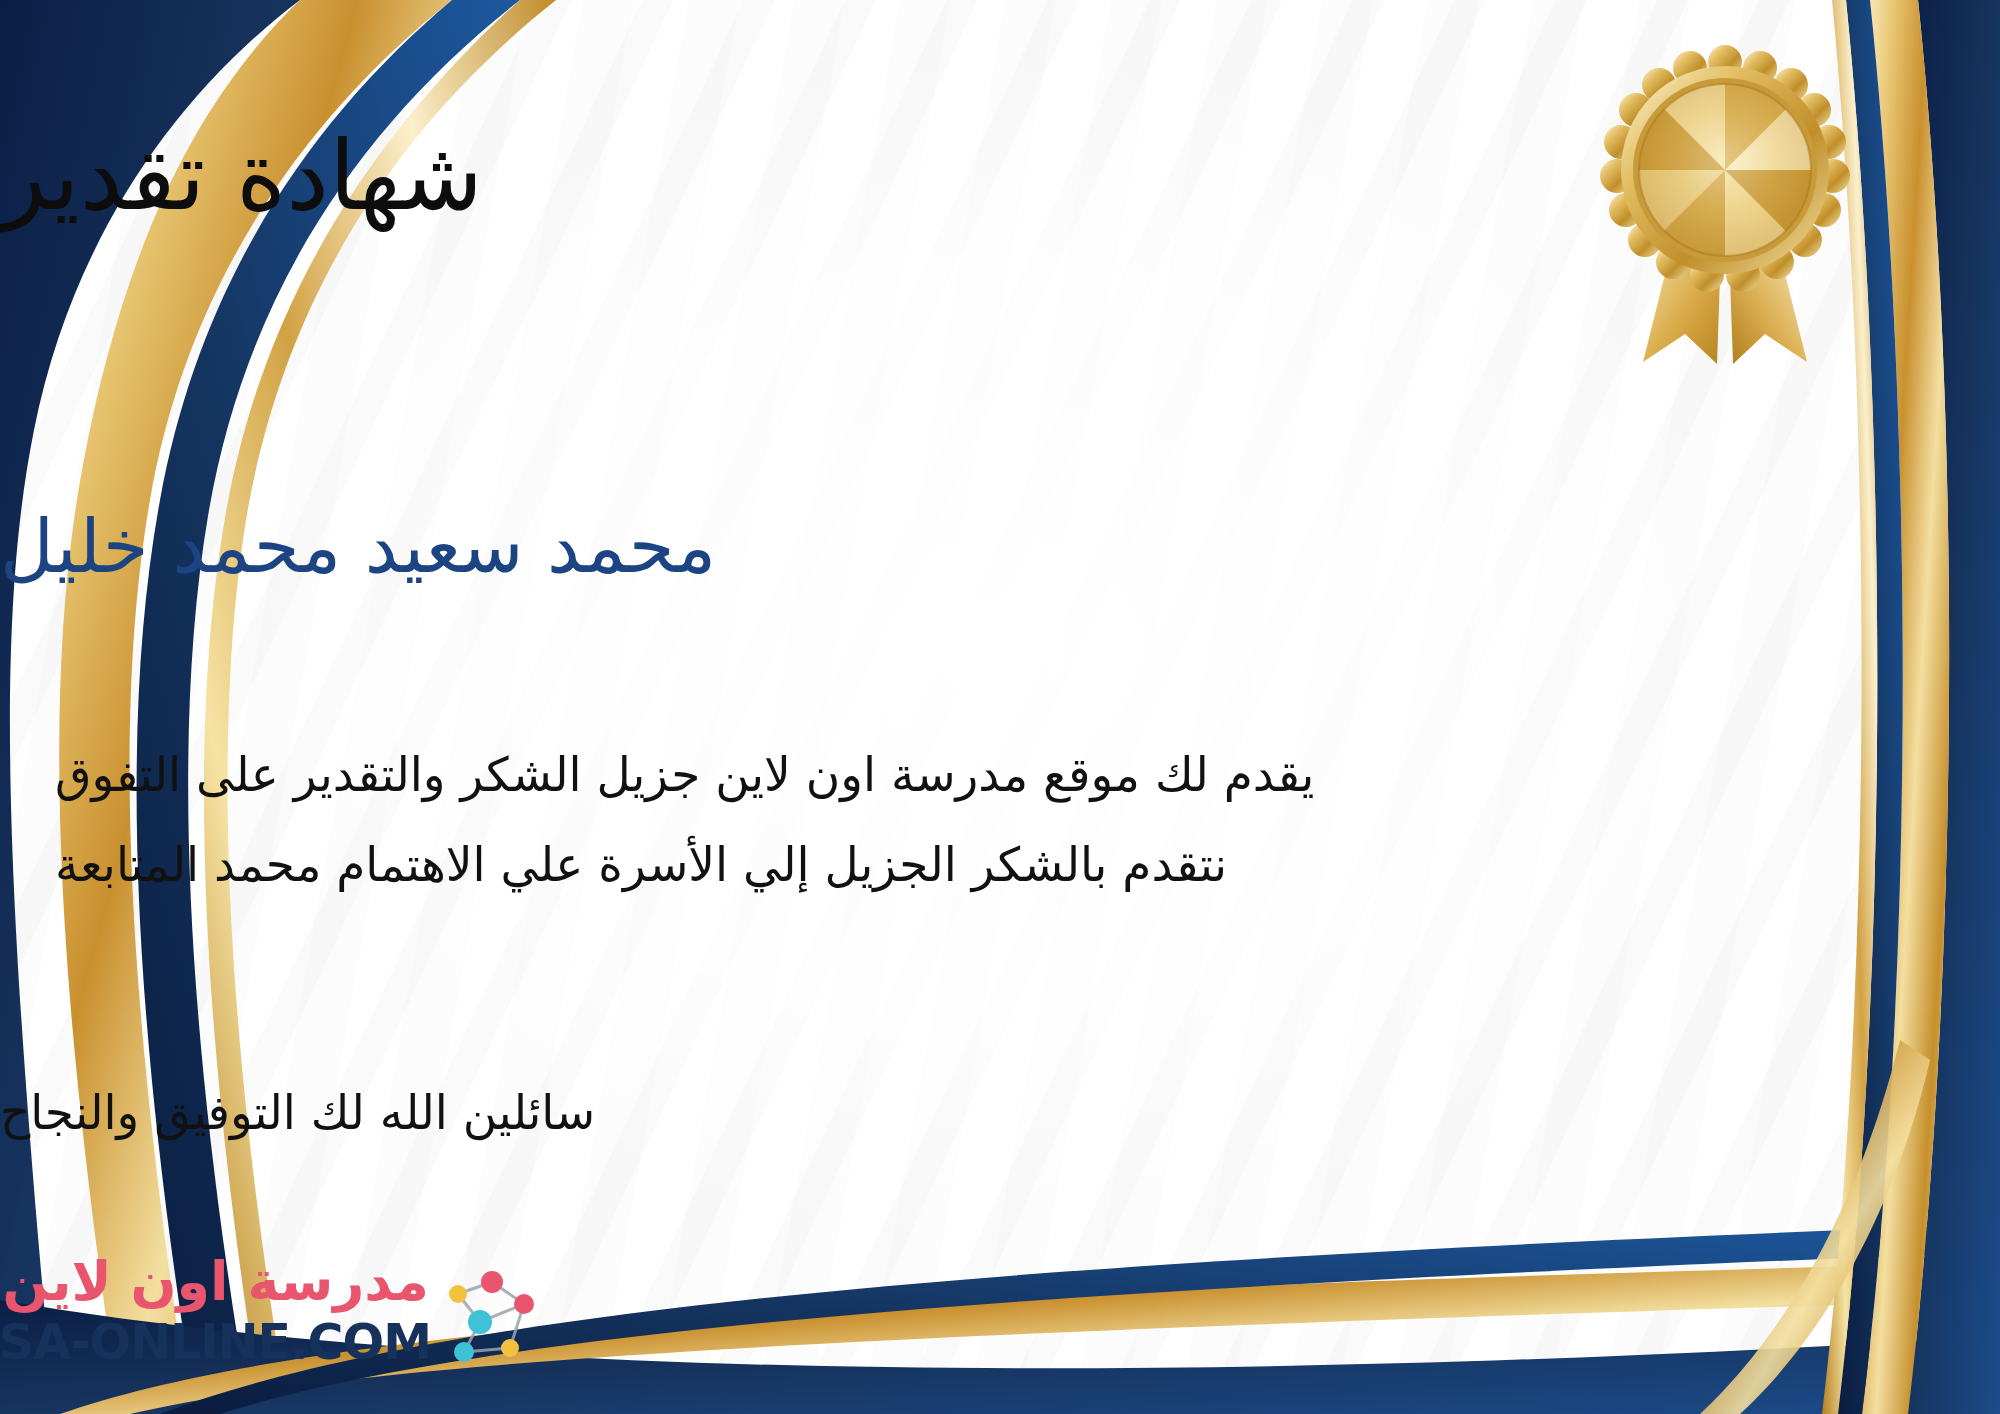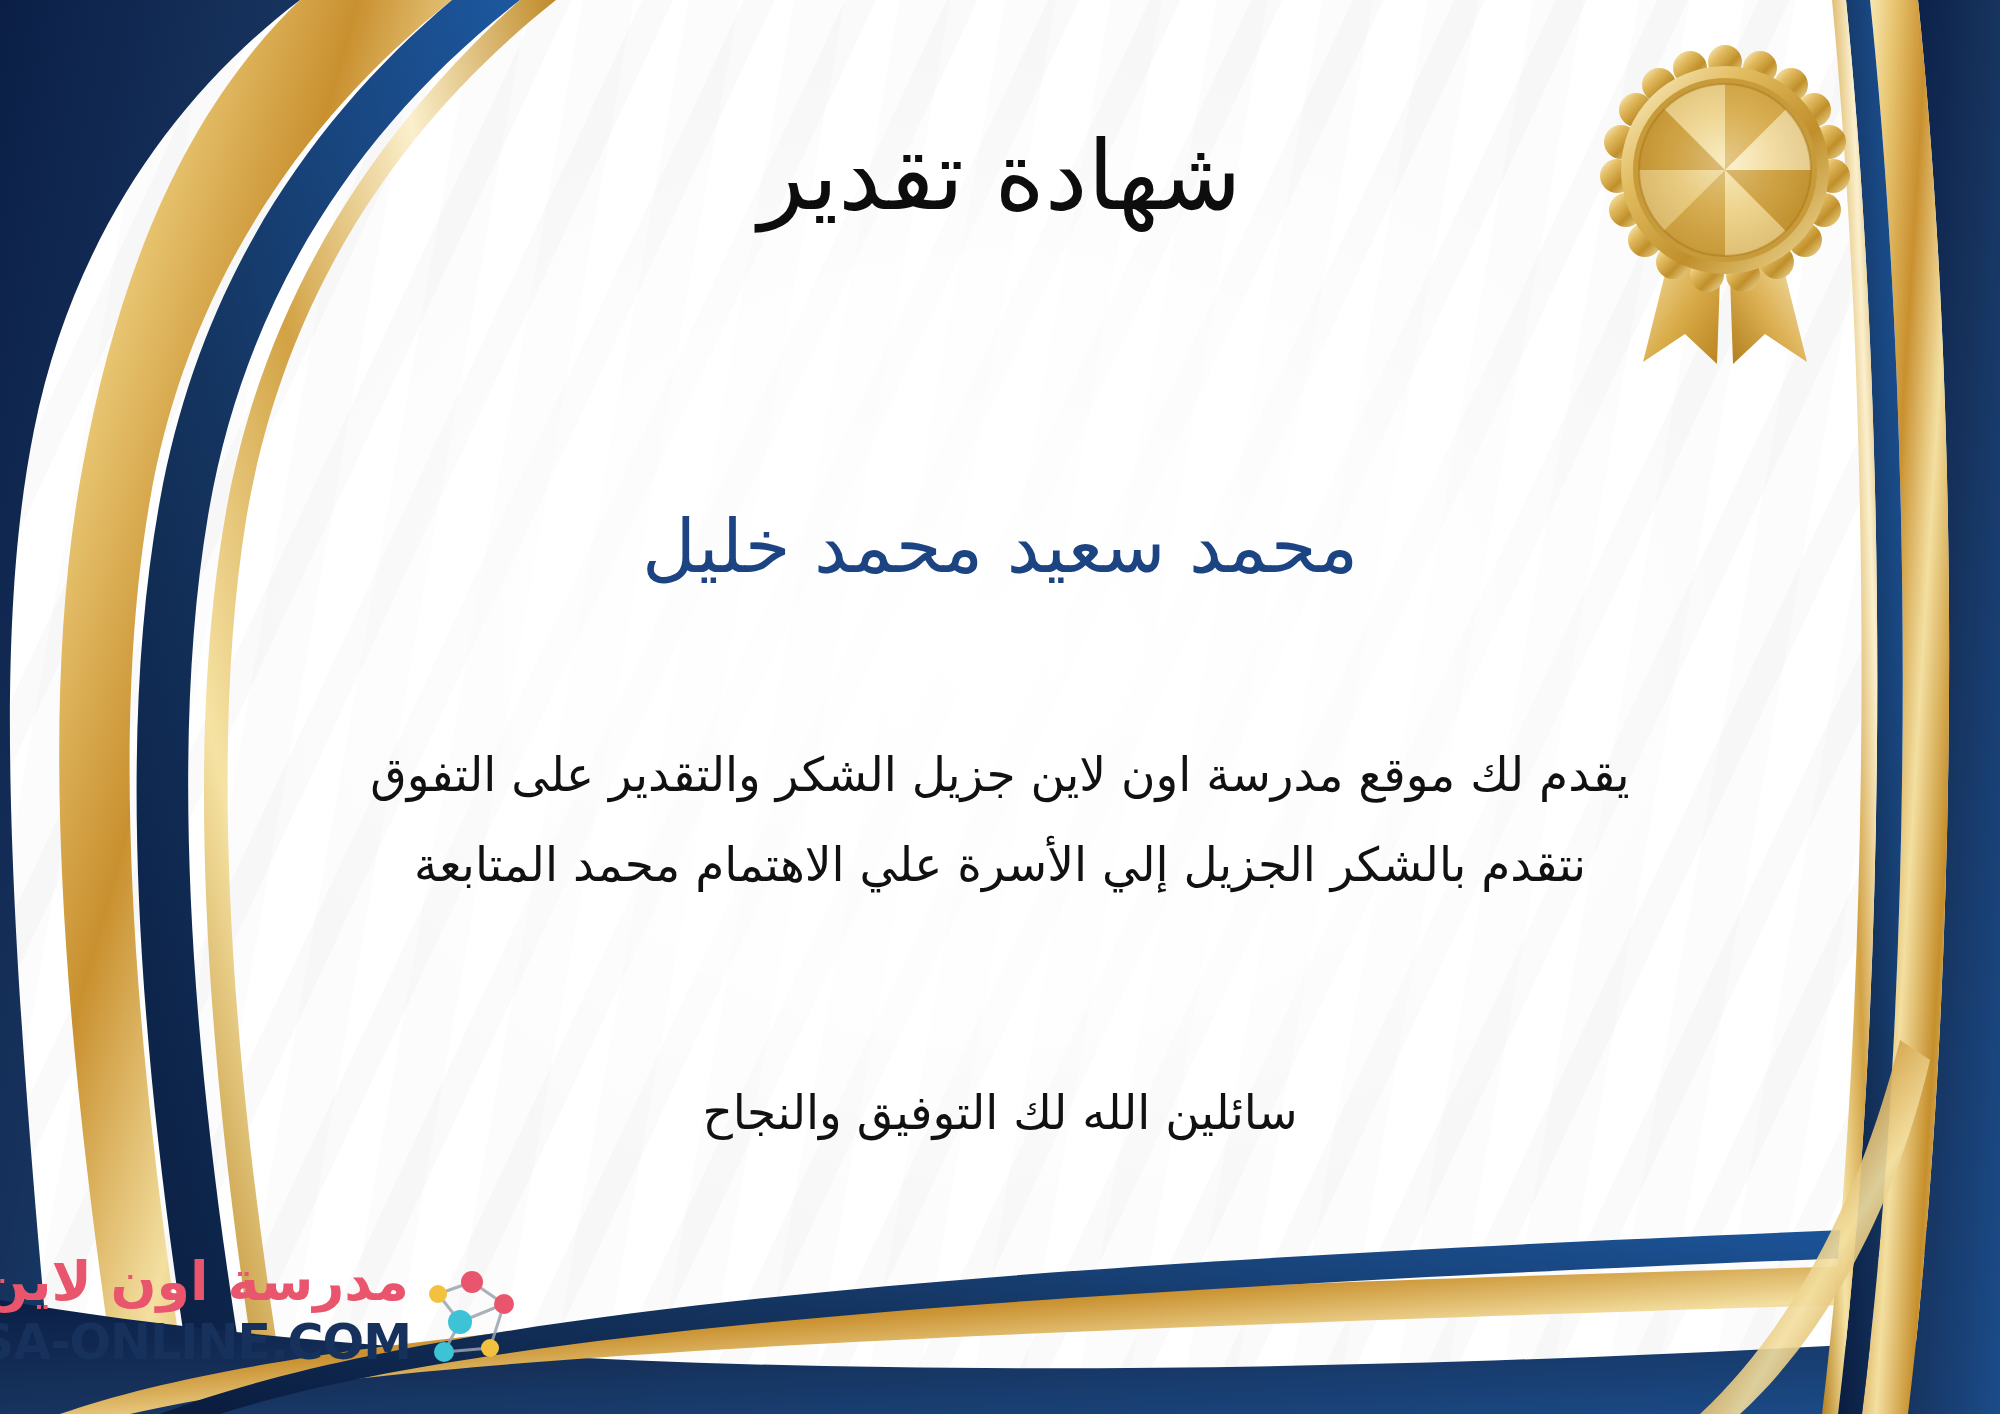--- a/index.html
+++ b/index.html
@@ -65,21 +65,21 @@
     width: 2000px;
     height: 1414px;
     pointer-events: none;
   }
 
   
   .content {
     position: absolute;
     inset: 0;
     direction: rtl;
-    text-align: center;
+    text-align: left;
   }
 
   .cert-title {
     position: absolute;
     top: 118px;
     left: 0; right: 0;
     font-size: 96px;
     font-weight: 400;
     letter-spacing: 1px;
     color: #0d0d0d;
@@ -133,21 +133,21 @@
     position: absolute;
     top: 42px;
     left: 1595px;
     width: 260px;
     height: 330px;
   }
 
   
   .brand {
     position: absolute;
-    left: 14px;
+    left: 34px;
     bottom: 26px;
     width: 520px;
     height: 140px;
     direction: rtl;
     margin-top: 8px;
   }
   .brand-arabic {
     position: absolute;
     right: 125px;
     top: 2px;

